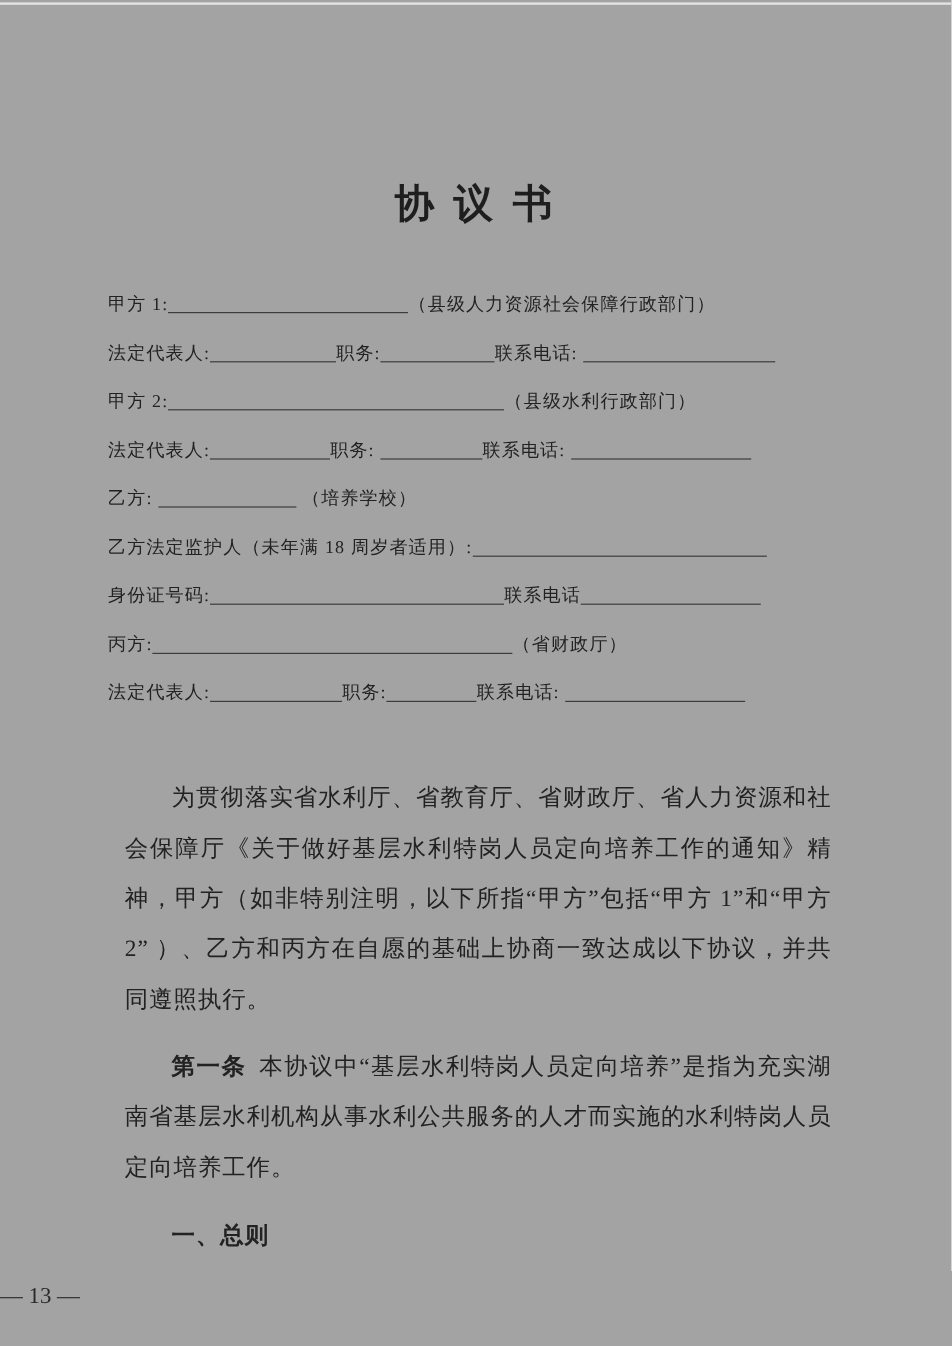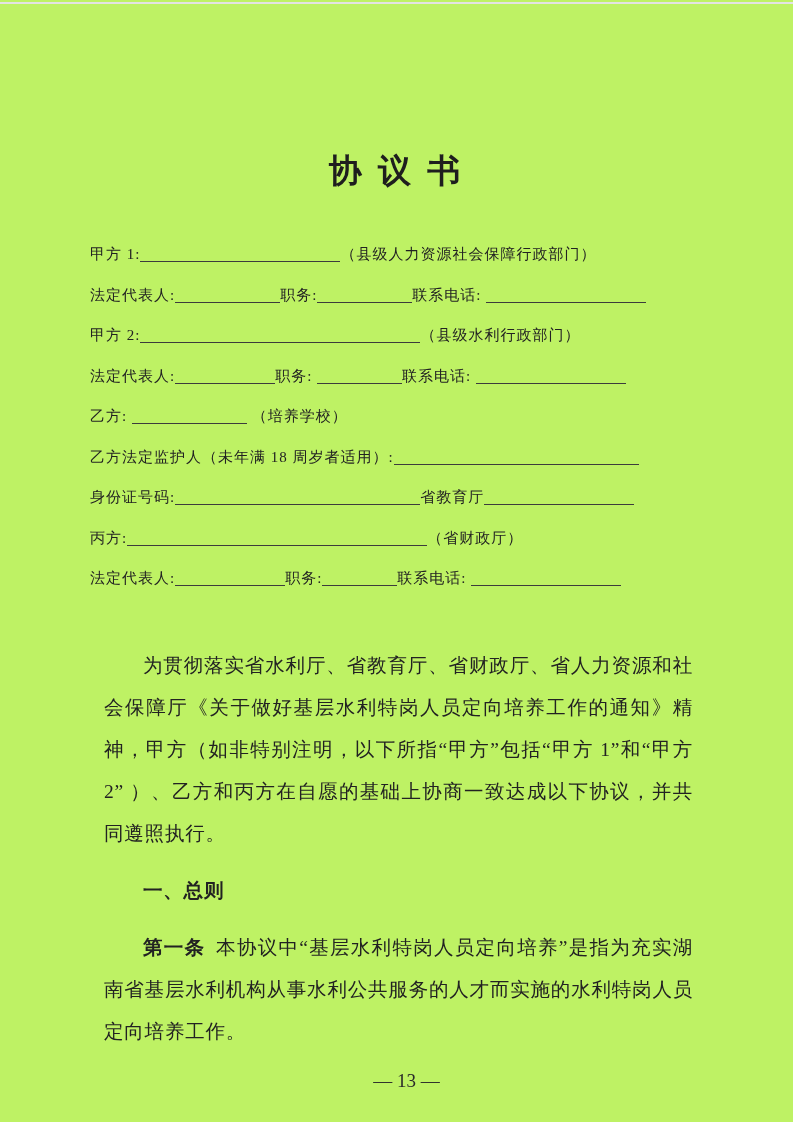--- a/index.html
+++ b/index.html
@@ -4,21 +4,21 @@
 <style>
   html, body {
     margin: 0;
     padding: 0;
     background: #ffffff;
   }
   .page {
     position: relative;
     width: 793px;
     height: 1122px;
-    background: #bef264;
+    background: #a3a3a3;
     font-family: "Liberation Serif", "DejaVu Serif", serif;
     color: #222222;
     overflow: hidden;
     box-sizing: border-box;
     padding-top: 150px;
   }
   .scan-edge {
     position: absolute;
     top: 2px;
     left: 0;
@@ -68,49 +68,47 @@
     line-height: 44px;
     height: 44px;
     text-align: left;
   }
   .prefix {
     font-weight: bold;
     margin-right: 0.55em;
   }
   .footer {
     margin-top: 10px;
-    text-align: center;
     font-size: 19px;
     line-height: 28px;
     color: #2a2a2a;
-    padding-left: 20px;
   }
 </style>
 </head>
 <body>
 
 <div class="page">
   <div class="scan-edge"></div>
 
   <h1 class="title">协 议 书</h1>
 
   <div class="form" id="form-lines">
       <div class="form-line"><span class="lbl">甲方 1:</span><span class="blank" style="width: 200px;"></span><span class="lbl">（县级人力资源社会保障行政部门）</span></div>
       <div class="form-line"><span class="lbl">法定代表人:</span><span class="blank" style="width: 105px;"></span><span class="lbl">职务:</span><span class="blank" style="width: 95px;"></span><span class="lbl">联系电话: </span><span class="blank" style="width: 160px;"></span></div>
       <div class="form-line"><span class="lbl">甲方 2:</span><span class="blank" style="width: 280px;"></span><span class="lbl">（县级水利行政部门）</span></div>
       <div class="form-line"><span class="lbl">法定代表人:</span><span class="blank" style="width: 100px;"></span><span class="lbl">职务: </span><span class="blank" style="width: 85px;"></span><span class="lbl">联系电话: </span><span class="blank" style="width: 150px;"></span></div>
       <div class="form-line"><span class="lbl">乙方: </span><span class="blank" style="width: 115px;"></span><span class="lbl"> （培养学校）</span></div>
       <div class="form-line"><span class="lbl">乙方法定监护人（未年满 18 周岁者适用）:</span><span class="blank" style="width: 245px;"></span></div>
-      <div class="form-line"><span class="lbl">身份证号码:</span><span class="blank" style="width: 245px;"></span><span class="lbl">省教育厅</span><span class="blank" style="width: 150px;"></span></div>
+      <div class="form-line"><span class="lbl">身份证号码:</span><span class="blank" style="width: 245px;"></span><span class="lbl">联系电话</span><span class="blank" style="width: 150px;"></span></div>
       <div class="form-line"><span class="lbl">丙方:</span><span class="blank" style="width: 300px;"></span><span class="lbl">（省财政厅）</span></div>
       <div class="form-line"><span class="lbl">法定代表人:</span><span class="blank" style="width: 110px;"></span><span class="lbl">职务:</span><span class="blank" style="width: 75px;"></span><span class="lbl">联系电话: </span><span class="blank" style="width: 150px;"></span></div>
     </div>
 
   <div class="content" id="paragraphs">
       <p class="para"><span>为贯彻落实省水利厅、省教育厅、省财政厅、省人力资源和社会保障厅《关于做好基层水利特岗人员定向培养工作的通知》精神，甲方（如非特别注明，以下所指“甲方”包括“甲方 1”和“甲方 2” ）、乙方和丙方在自愿的基础上协商一致达成以下协议，并共同遵照执行。</span></p>
+      <p class="para"><span class="prefix">第一条</span><span>本协议中“基层水利特岗人员定向培养”是指为充实湖南省基层水利机构从事水利公共服务的人才而实施的水利特岗人员定向培养工作。</span></p>
       <p class="para heading"><span>一、总则</span></p>
-      <p class="para"><span class="prefix">第一条</span><span>本协议中“基层水利特岗人员定向培养”是指为充实湖南省基层水利机构从事水利公共服务的人才而实施的水利特岗人员定向培养工作。</span></p>
     </div>
 
   <div class="footer">
     <span>— 13 —</span>
   </div>
 </div>
 
 </body></html>

